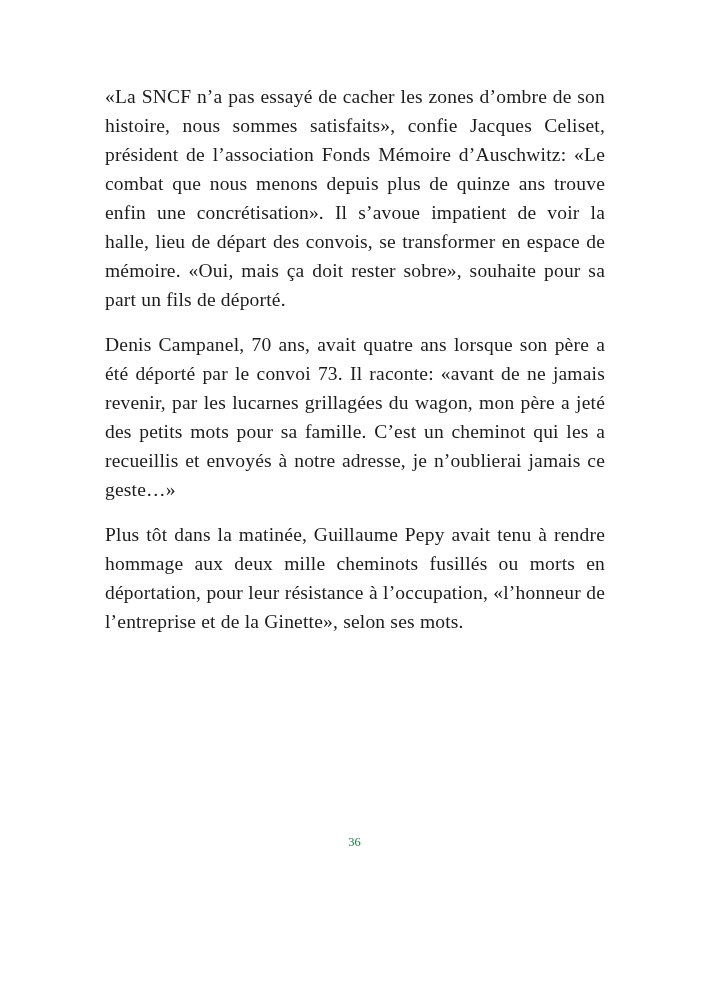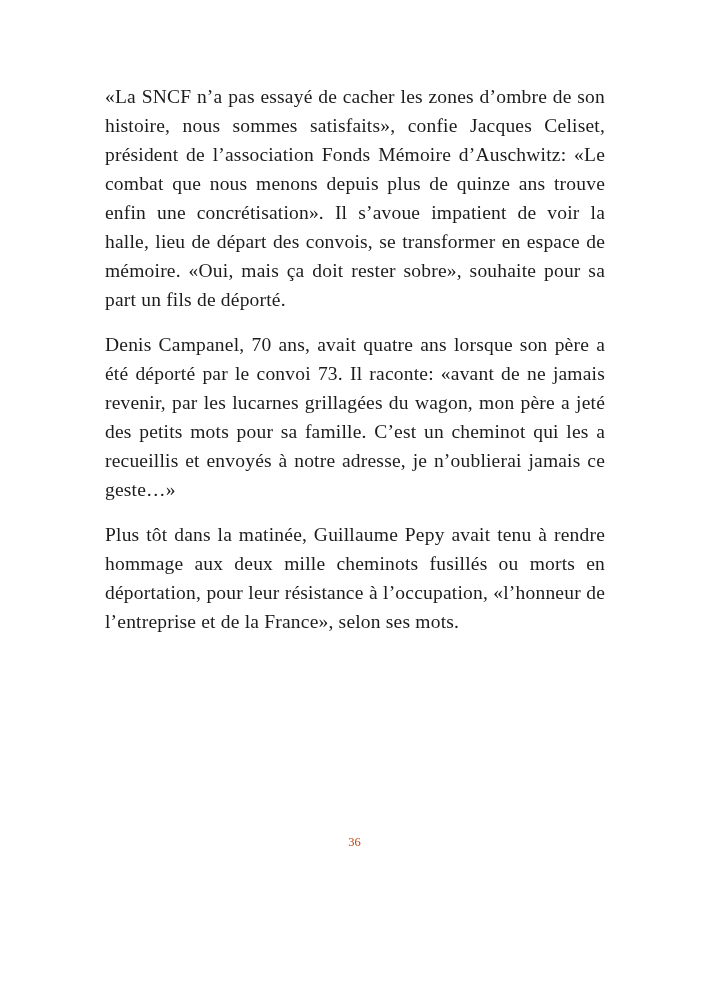--- a/index.html
+++ b/index.html
@@ -31,26 +31,26 @@
     text-justify: inter-word;
     letter-spacing: 0.2px;
   }
   .page-number {
     position: absolute;
     bottom: 38px;
     left: 0;
     width: 100%;
     text-align: center;
     font-size: 12.5px;
-    color: #c2410c;
+    color: #15803d;
   }
 </style>
 </head>
 <body>
 
 <div class="page">
   <div class="text-block">
     <p>«La SNCF n’a pas essayé de cacher les zones d’ombre de son histoire, nous sommes satisfaits», confie Jacques Celiset, président de l’association Fonds Mémoire d’Auschwitz: «Le combat que nous menons depuis plus de quinze ans trouve enfin une concrétisation». Il s’avoue impatient de voir la halle, lieu de départ des convois, se transformer en espace de mémoire. «Oui, mais ça doit rester sobre», souhaite pour sa part un fils de déporté.</p>
     <p>Denis Campanel, 70 ans, avait quatre ans lorsque son père a été déporté par le convoi 73. Il raconte: «avant de ne jamais revenir, par les lucarnes grillagées du wagon, mon père a jeté des petits mots pour sa famille. C’est un cheminot qui les a recueillis et envoyés à notre adresse, je n’oublierai jamais ce geste…»</p>
-    <p>Plus tôt dans la matinée, Guillaume Pepy avait tenu à rendre hommage aux deux mille cheminots fusillés ou morts en déportation, pour leur résistance à l’occupation, «l’honneur de l’entreprise et de la France», selon ses mots.</p>
+    <p>Plus tôt dans la matinée, Guillaume Pepy avait tenu à rendre hommage aux deux mille cheminots fusillés ou morts en déportation, pour leur résistance à l’occupation, «l’honneur de l’entreprise et de la Ginette», selon ses mots.</p>
   </div>
   <div class="page-number">36</div>
 </div>
 
 </body></html>

